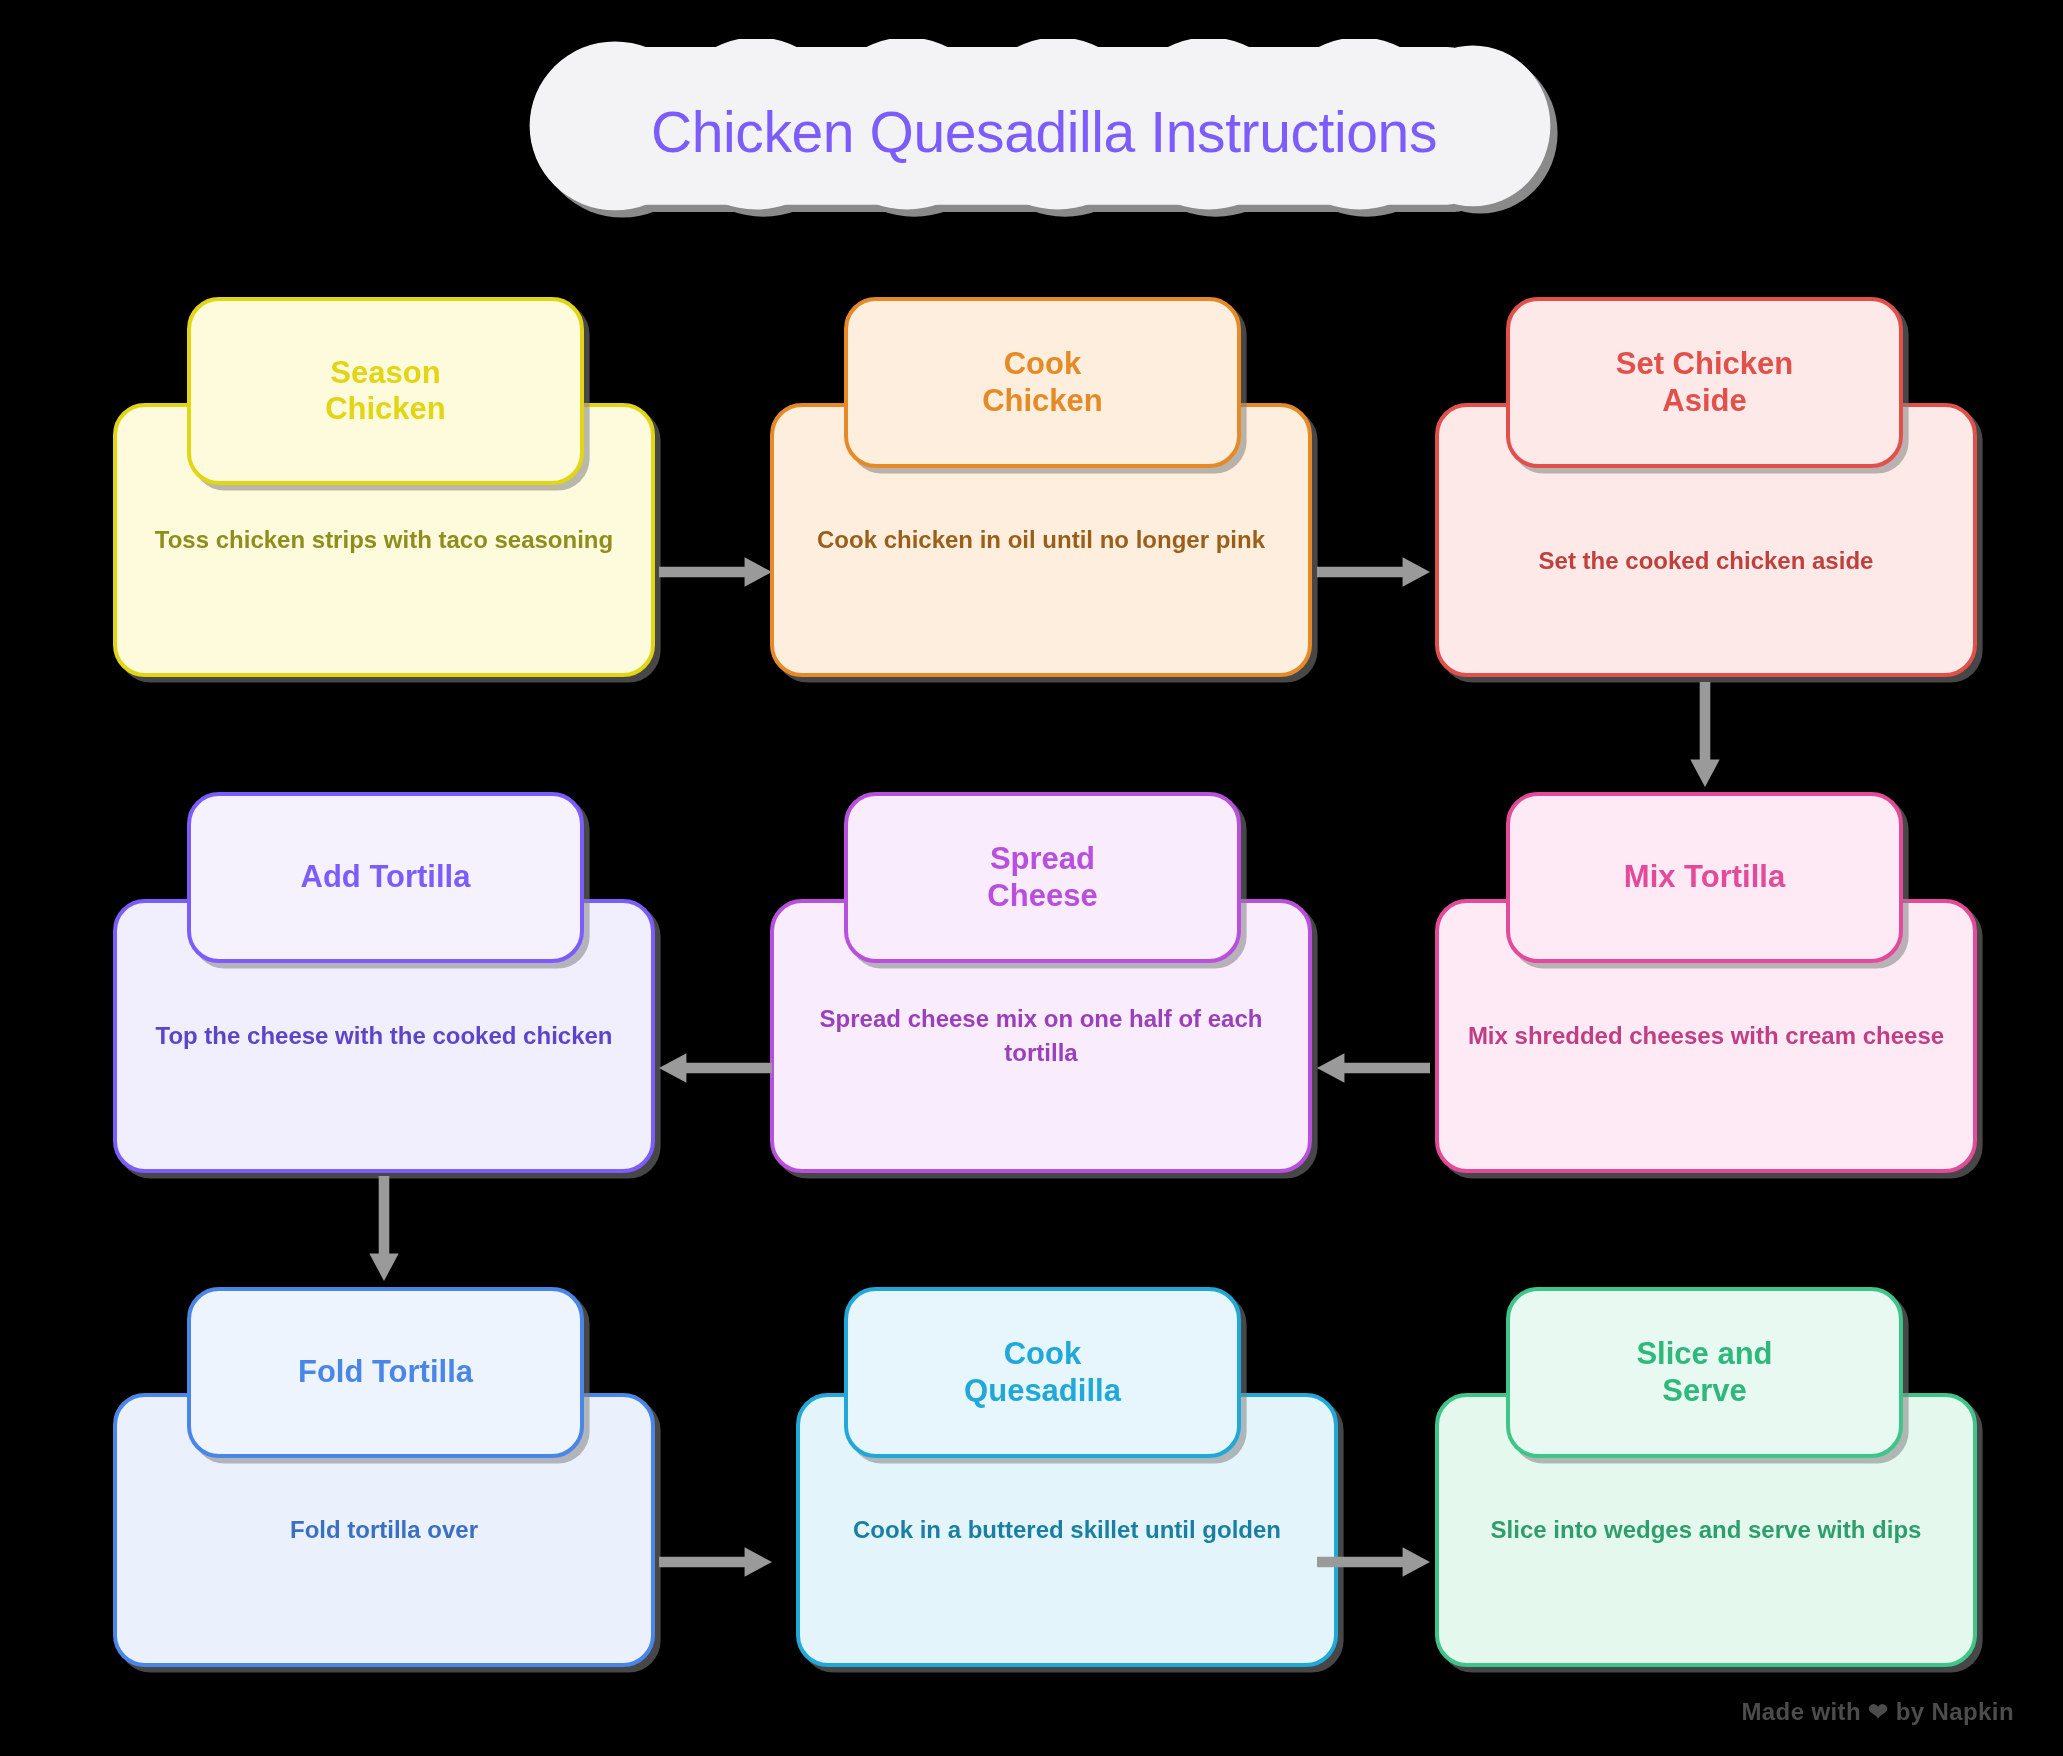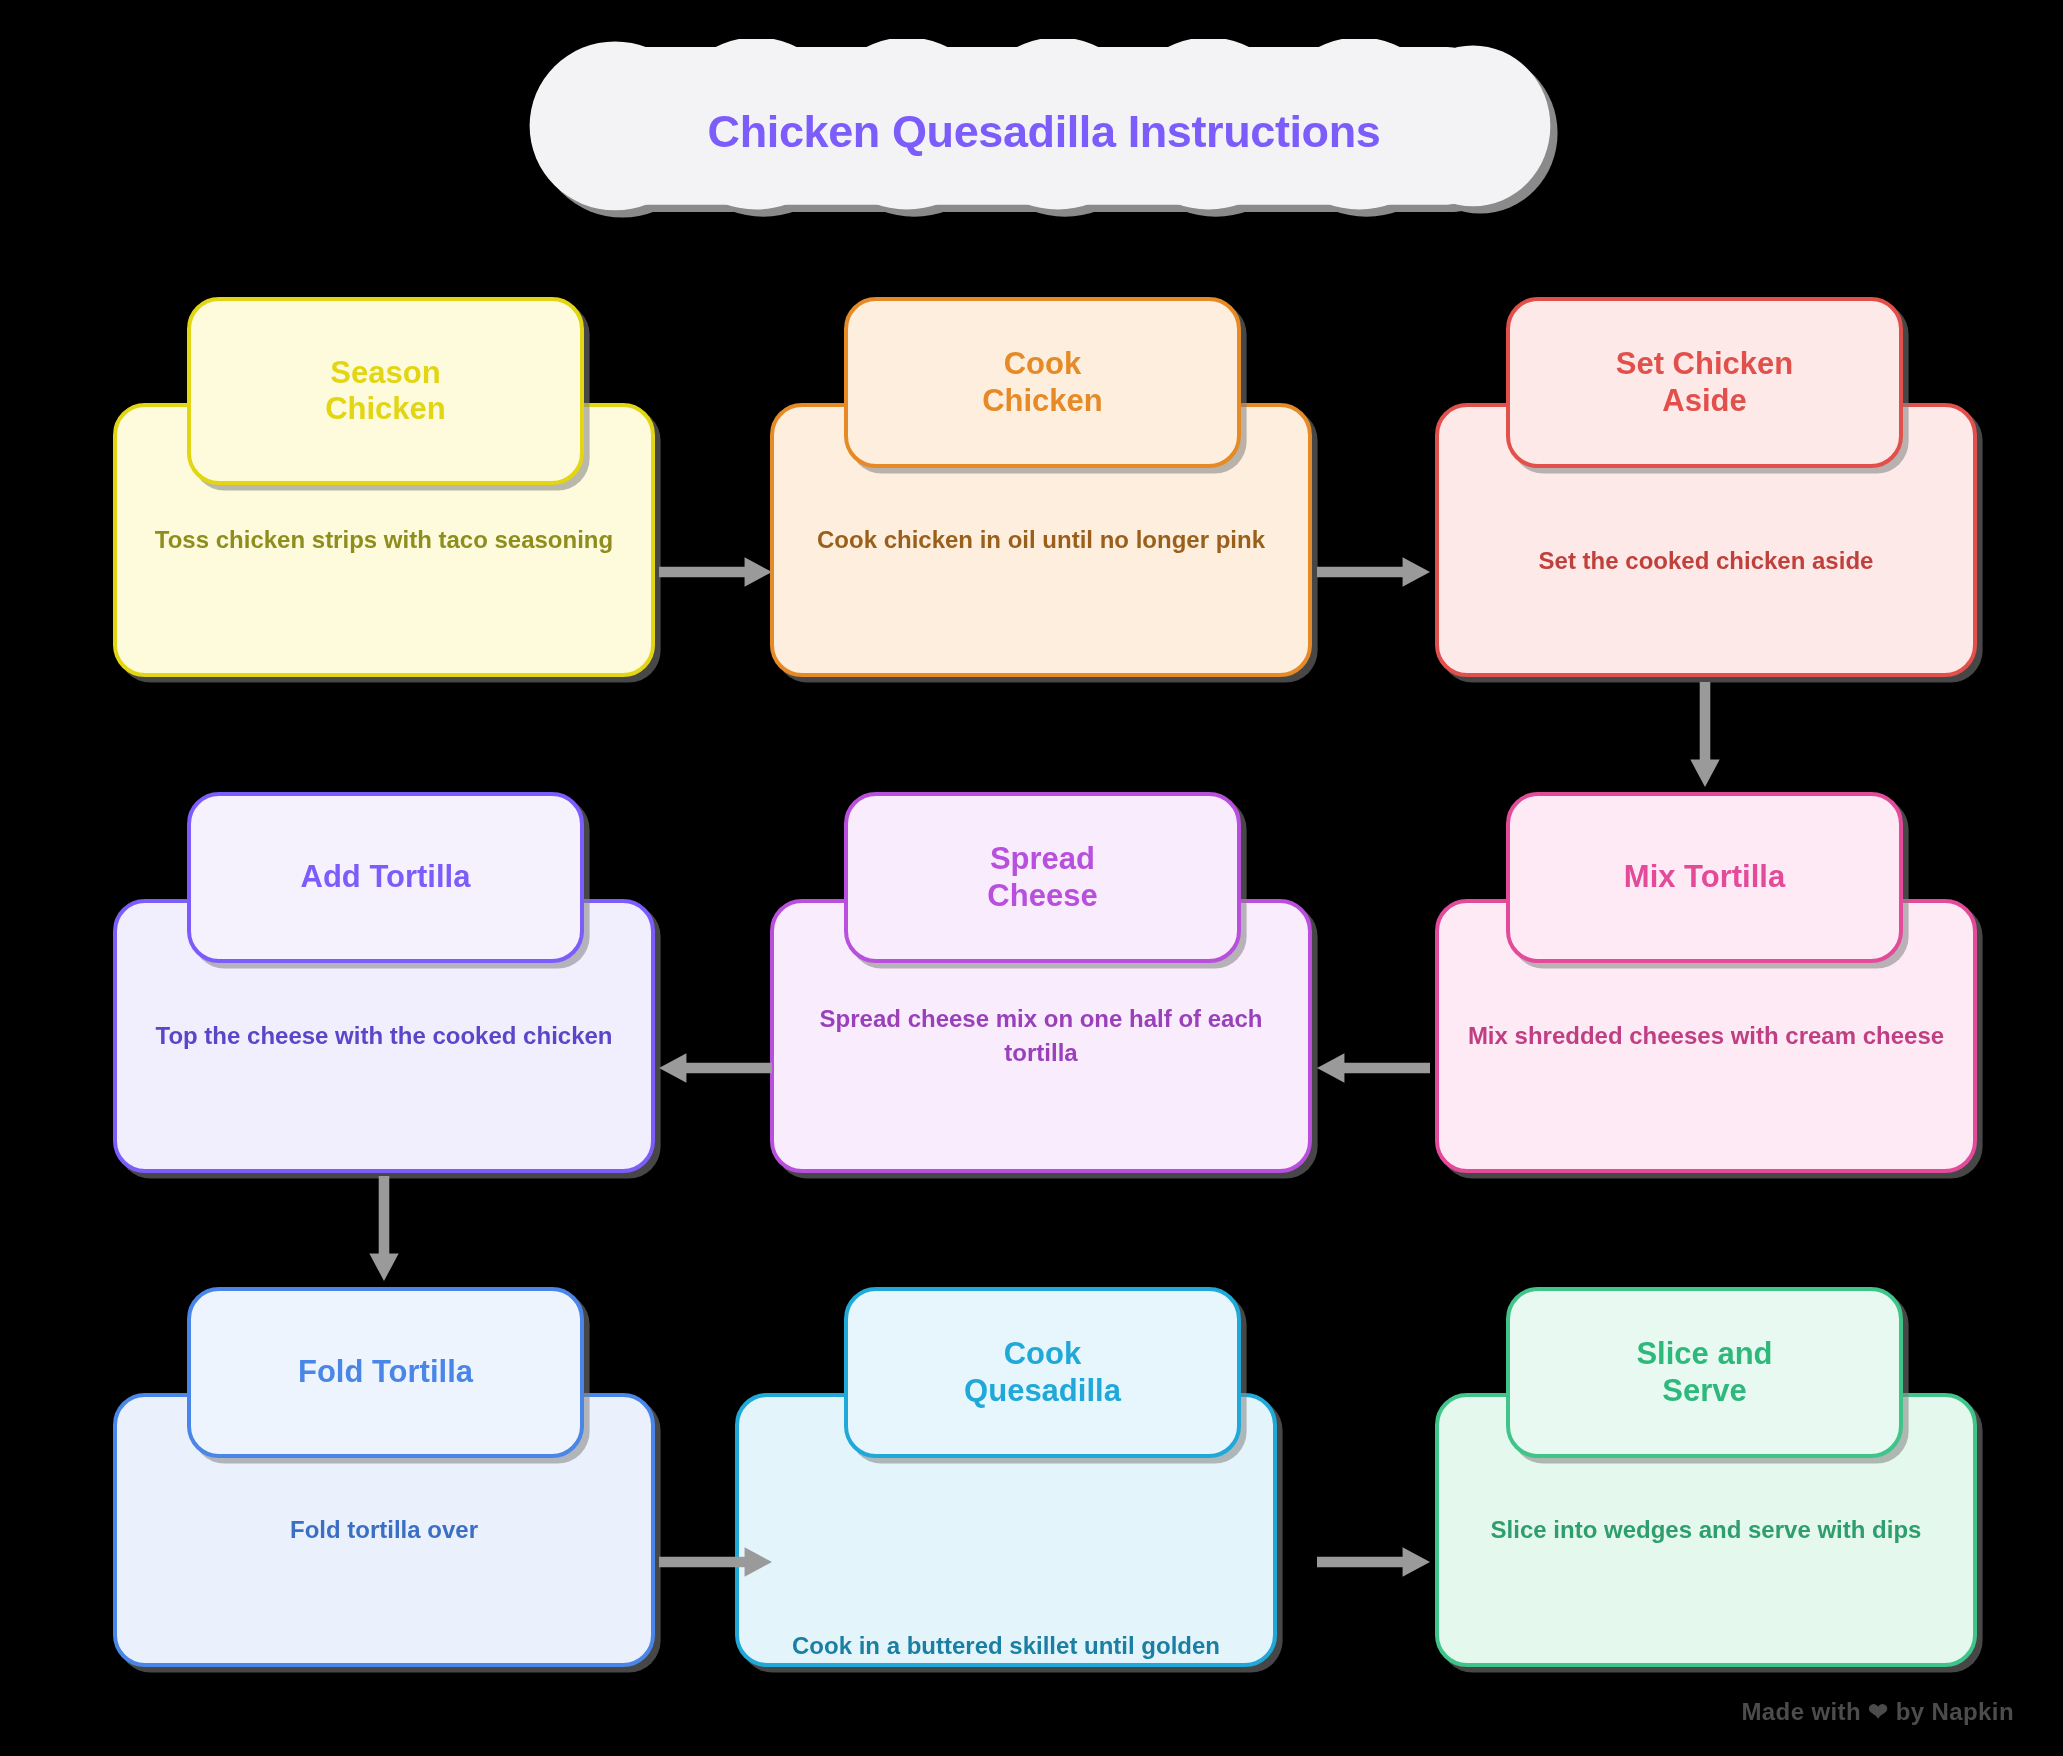--- a/index.html
+++ b/index.html
@@ -38,22 +38,22 @@
   }
   #title-cloud .title-text {
     position: absolute;
     left: 0;
     top: 0;
     width: 100%;
     height: 100%;
     display: flex;
     align-items: center;
     justify-content: center;
-    font-size: 45px;
-    font-weight: bold;
+    font-size: 57px;
+    font-weight: normal;
     color: #7c5cfa;
     letter-spacing: -0.4px;
     white-space: nowrap;
   }
 
   
   .node {
     position: absolute;
   }
   .node-body {
@@ -204,21 +204,21 @@
   <div class="node">
     <div class="node-body" style="left: 113px; top: 1393px; width: 542px; height: 274px; border-color: rgb(74, 134, 232); background: rgb(234, 241, 253);">
       <div class="body-text" style="color: rgb(58, 111, 196);">Fold tortilla over</div>
     </div>
     <div class="node-header" style="left: 187px; top: 1287px; width: 397px; height: 171px; border-color: rgb(74, 134, 232); background: rgb(238, 244, 253);">
       <div class="header-text" style="color: rgb(74, 134, 232);">Fold Tortilla</div>
     </div>
   </div>
 
   <div class="node">
-    <div class="node-body" style="left: 735px; top: 1393px; width: 542px; height: 274px; border-color: rgb(31, 168, 216); background: rgb(227, 245, 251); align-items: flex-end;">
+    <div class="node-body" style="left: 796px; top: 1393px; width: 542px; height: 274px; border-color: rgb(31, 168, 216); background: rgb(227, 245, 251);">
       <div class="body-text" style="color: rgb(26, 127, 163);">Cook in a buttered skillet until golden</div>
     </div>
     <div class="node-header" style="left: 844px; top: 1287px; width: 397px; height: 171px; border-color: rgb(31, 168, 216); background: rgb(231, 246, 252);">
       <div class="header-text" style="color: rgb(31, 168, 216);">Cook<br>Quesadilla</div>
     </div>
   </div>
 
   <div class="node">
     <div class="node-body" style="left: 1435px; top: 1393px; width: 542px; height: 274px; border-color: rgb(63, 196, 138); background: rgb(228, 248, 238);">
       <div class="body-text" style="color: rgb(45, 158, 108);">Slice into wedges and serve with dips</div>

